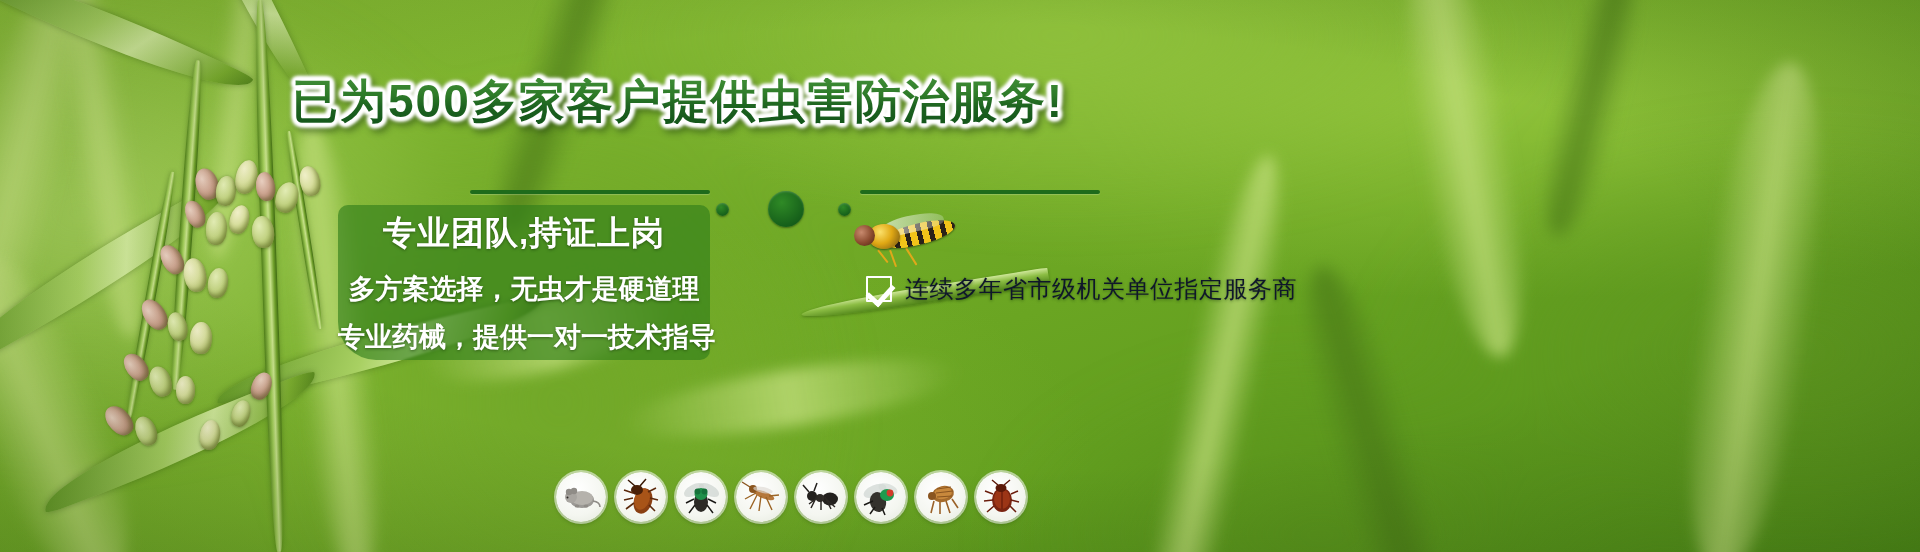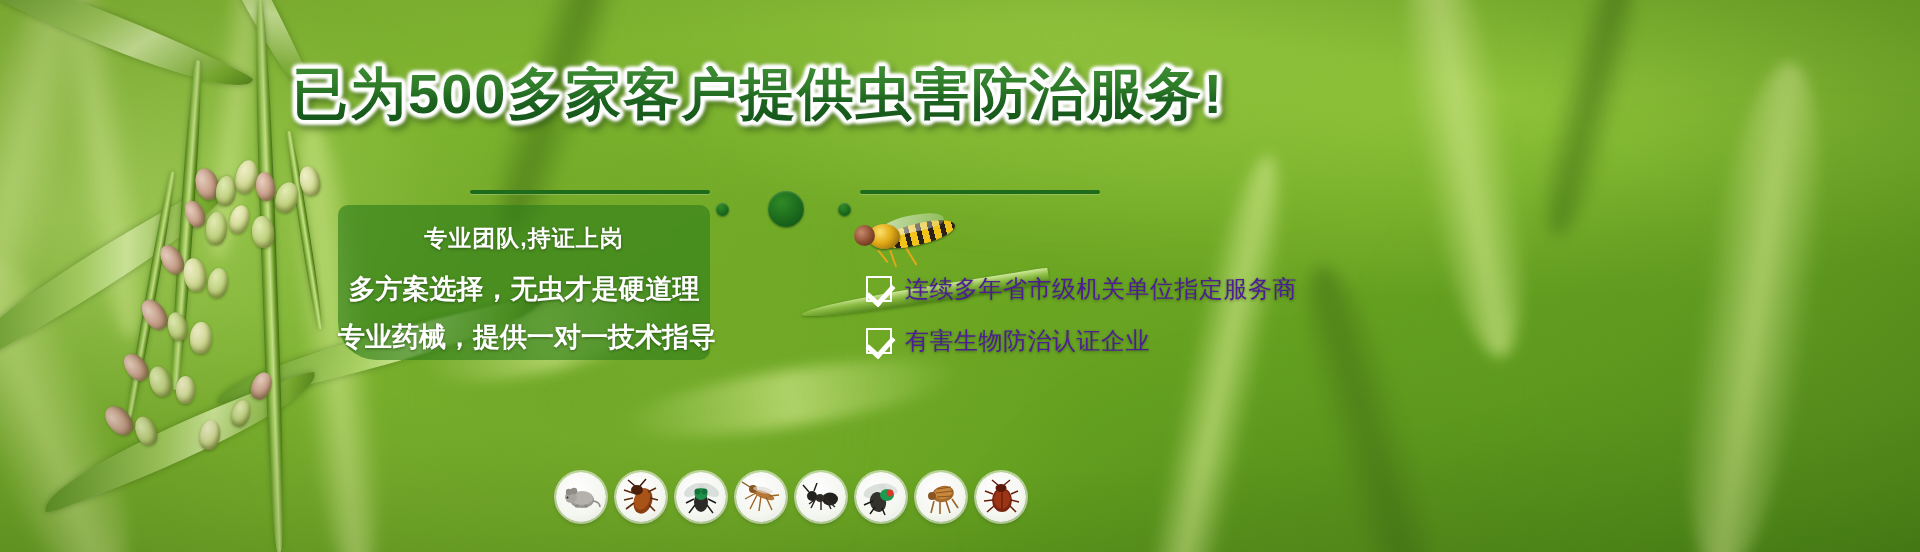--- a/index.html
+++ b/index.html
@@ -112,22 +112,22 @@
     transform:rotate(-13deg);
   }
   .fly-leg{
     position:absolute; background:#e0a81a; height:2px; border-radius:2px;
     transform-origin:left center;
   }
 
   
   .headline{
     position:absolute;
-    left:292px; top:66px;
-    font-size:56px;
+    left:292px; top:78px;
+    font-size:46px;
     font-weight:700;
     letter-spacing:2px;
     line-height:1;
     white-space:nowrap;
     color:#1f6b1f;
     background:linear-gradient(180deg,#3f8d36 0%,#2d7a28 38%,#1d6320 62%,#14561a 100%);
     -webkit-background-clip:text;
     background-clip:text;
     -webkit-text-fill-color:transparent;
     text-shadow:none;
@@ -169,21 +169,21 @@
   }
   .copy-line{
     position:absolute;
     left:0; width:372px;
     text-align:center;
     color:#ffffff;
     font-weight:700;
     white-space:nowrap;
     text-shadow:0 1px 3px rgba(14,40,4,.5);
   }
-  .cl1{ top:18px;  font-size:23px; letter-spacing:1px; }
+  .cl1{ top:6px;  font-size:33px; letter-spacing:1px; }
   .cl2{ top:66px;  font-size:27px; letter-spacing:0px; }
   .cl3{ top:114px; font-size:27px; letter-spacing:0px; }
 
   
   .checks{ position:absolute; left:866px; top:273px; width:430px; }
   .check-row{
     display:flex; align-items:center;
     margin-bottom:20px;
     white-space:nowrap;
   }
@@ -198,21 +198,21 @@
   .check-box::after{
     content:"";
     position:absolute;
     left:4px; top:1px;
     width:12px; height:21px;
     border-right:5px solid #ffffff;
     border-bottom:5px solid #ffffff;
     transform:rotate(42deg);
   }
   .check-text{
-    color:#4c1d95;
+    color:#0f172a;
     font-size:24px;
     letter-spacing:.5px;
     text-shadow:0 1px 3px rgba(14,40,4,.45);
   }
 
   
   .pests{
     position:absolute;
     left:556px; top:472px;
     display:flex;
@@ -324,24 +324,20 @@
     <div class="copy-line cl1">专业团队,持证上岗</div>
     <div class="copy-line cl3">专业药械，提供一对一技术指导</div>
     <div class="copy-line cl2">多方案选择，无虫才是硬道理</div>
   </div>
 
   <div class="checks">
     <div class="check-row">
       <span class="check-box"></span>
       <span class="check-text">连续多年省市级机关单位指定服务商</span>
     </div>
-    <div class="check-row">
-      <span class="check-box"></span>
-      <span class="check-text">有害生物防治认证企业</span>
-    </div>
   </div>
 
   <div class="pests">
 
     <div class="pest" title="鼠">
       <svg viewBox="0 0 40 40" aria-hidden="true">
         <ellipse cx="21" cy="23" rx="12" ry="8" fill="#9c9a96"></ellipse>
         <ellipse cx="21" cy="21" rx="11" ry="7" fill="#b5b2ac"></ellipse>
         <circle cx="10" cy="20" r="6" fill="#a8a5a0"></circle>
         <circle cx="8" cy="15" r="3.2" fill="#8f8c87"></circle>

